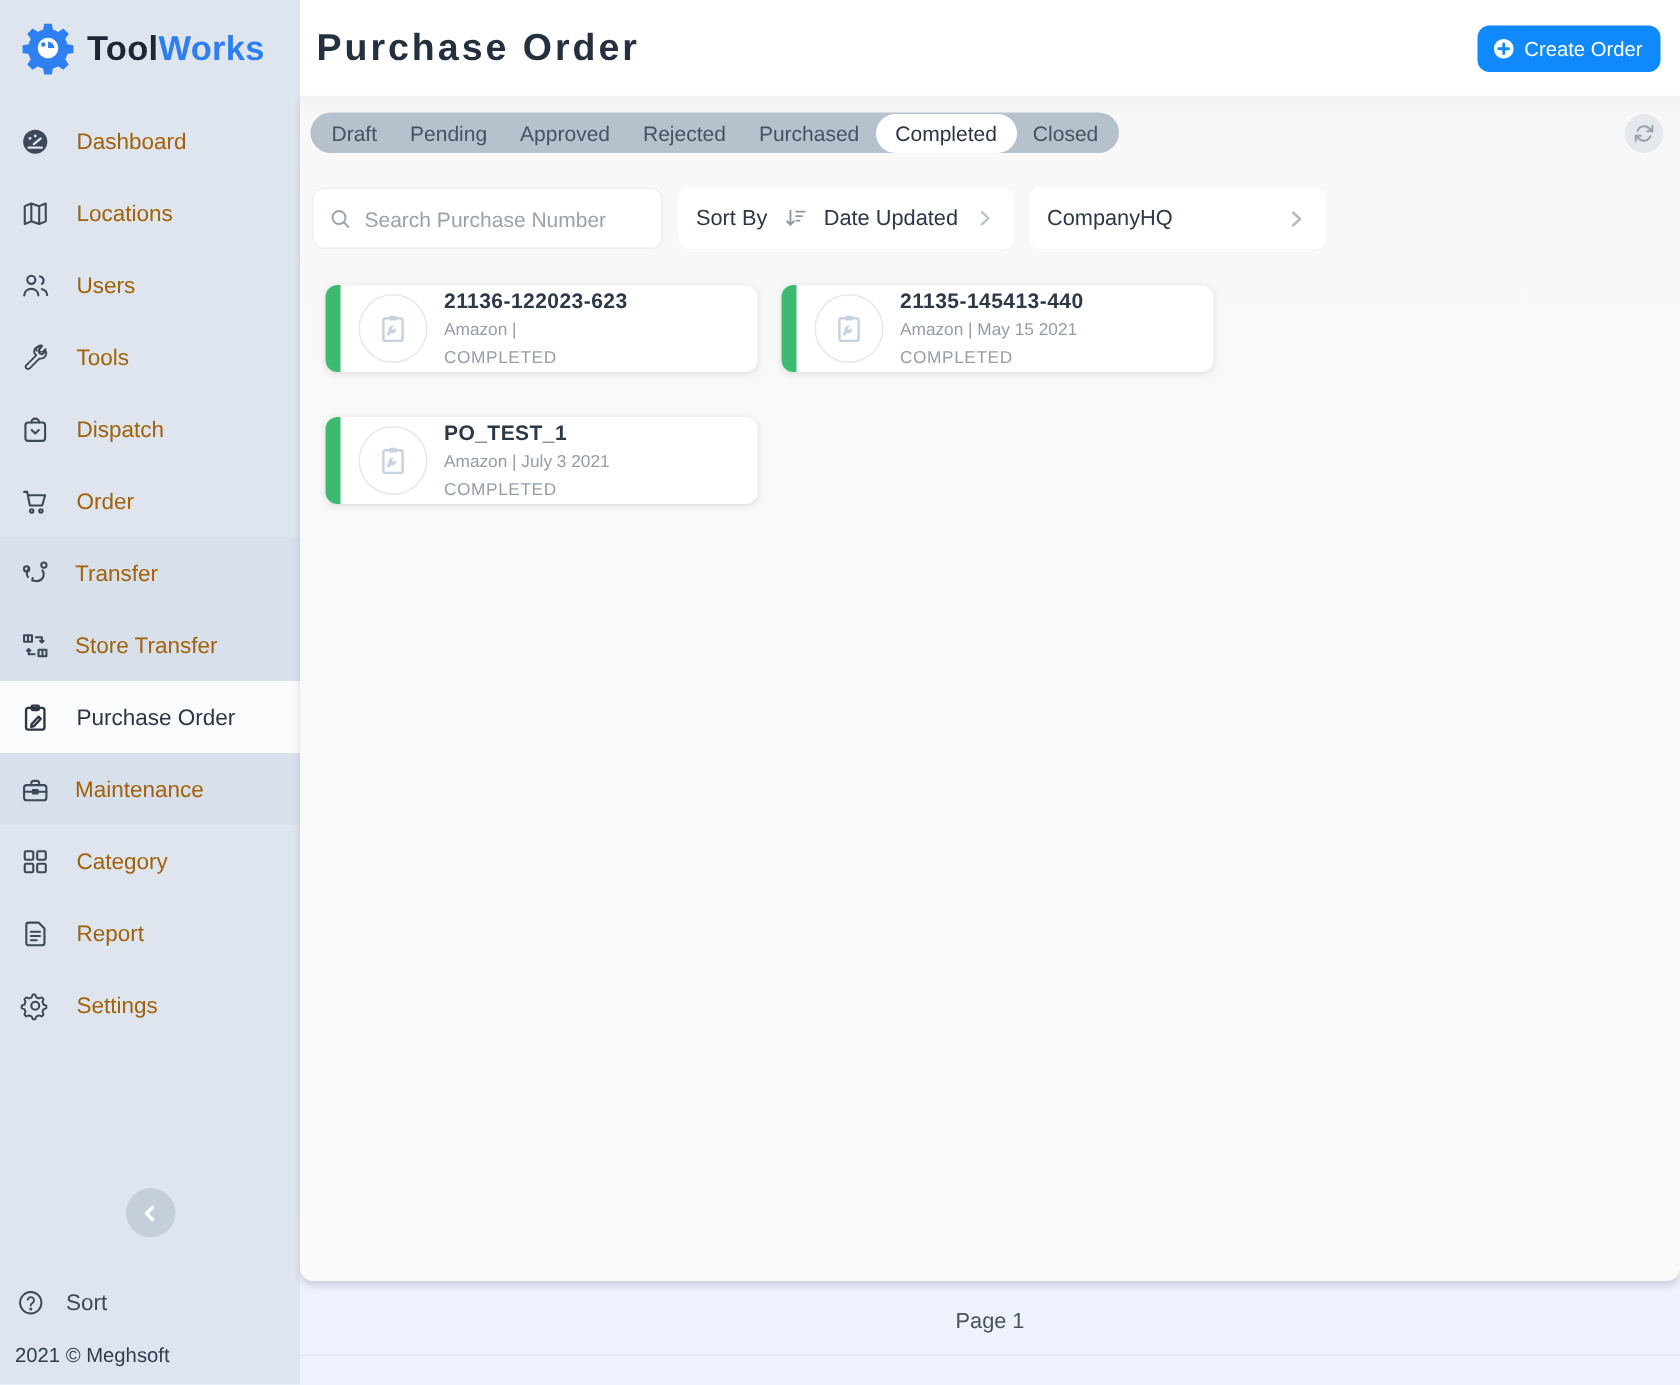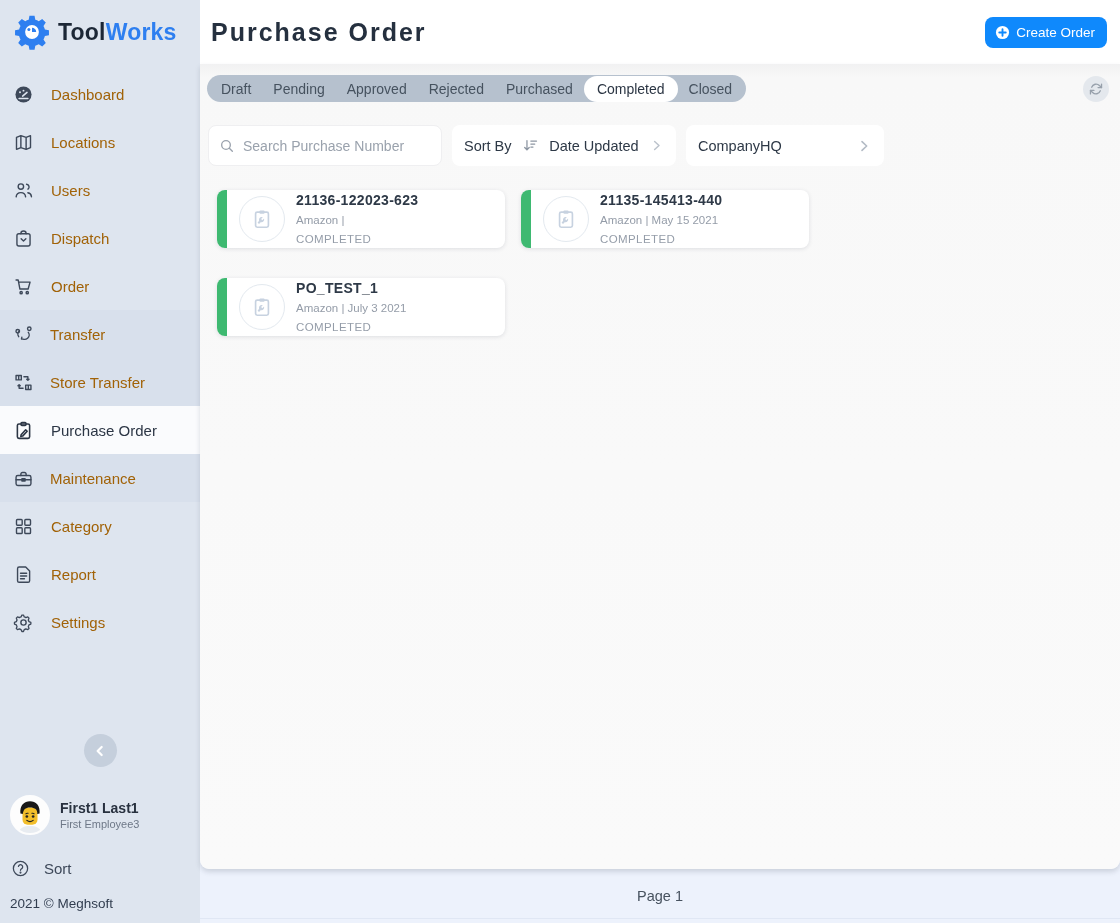--- a/index.html
+++ b/index.html
@@ -51,21 +51,21 @@
 
   .cards { display:flex; flex-wrap:wrap; gap:30px 16px; margin:24px 0 0 10px; }
   .card { width:288px; height:58px; background:#fff; border-radius:8px; box-shadow:0 1px 4px rgba(40,50,70,.13); position:relative; display:flex; align-items:center; padding-left:22px; cursor:pointer; }
   .card-accent { position:absolute; left:0; top:0; bottom:0; width:10px; background:#3eb971; border-radius:8px 0 0 8px; }
   .card-icon { width:46px; height:46px; border-radius:50%; border:1px solid #e3e9ef; display:flex; align-items:center; justify-content:center; flex:0 0 46px; }
   .card-text { margin-left:11px; }
   .card-num { font-size:14px; font-weight:600; color:#2e3947; letter-spacing:.3px; line-height:19px; }
   .card-meta { font-size:11.5px; color:#949ca8; line-height:20px; }
   .card-status { font-size:11.5px; color:#959da9; letter-spacing:.4px; line-height:18px; }
 
-  .footer { height:54px; display:flex; justify-content:center; padding-top:19px; position:relative; }
+  .footer { height:69px; display:flex; justify-content:center; padding-top:19px; position:relative; }
   .footer:after { content:""; position:absolute; left:0; right:0; top:49px; height:1px; background:rgba(120,140,180,.10); }
   .page-label { font-size:14.5px; color:#47525f; }
 
   svg.stroked { fill:none; stroke:#3d4859; stroke-width:1.6; stroke-linecap:round; stroke-linejoin:round; }
   .nav-item.active svg.stroked { stroke:#2c3645; stroke-width:1.8; }
 </style>
 </head>
 <body>
 
 <aside class="sidebar">
@@ -98,20 +98,27 @@
     </div>
     <div class="nav-item">
       <svg class="stroked" viewBox="0 0 24 24">
           <circle cx="9" cy="7.5" r="3.1"></circle>
           <path d="M3.6 19.3c.3-3.1 2.6-4.9 5.4-4.9s5.1 1.8 5.4 4.9M15.5 4.9a3.1 3.1 0 0 1 1.6 5.6M17 14.6c2.3.4 3.9 2 4.1 4.5"></path>
         </svg>
       <span>Users</span>
     </div>
     <div class="nav-item">
       <svg class="stroked" viewBox="0 0 24 24">
+          <path d="M14.2 6.3a4.3 4.3 0 0 1 5.4-5L16.8 4l.3 2.9 2.9.3 2.8-2.8" transform="scale(0.82) translate(1.5 2)"></path>
+          <path d="M13.4 10.6 4.6 19.4a2 2 0 0 0 2.8 2.8l8.8-8.8a4.6 4.6 0 0 0 5.3-6.4l-2.9 2.9-2.6-.9-.9-2.6 2.9-2.9a4.6 4.6 0 0 0-6.4 5.3z" transform="scale(0.88) translate(1.2 .8)"></path>
+        </svg>
+      <span>Tools</span>
+    </div>
+    <div class="nav-item">
+      <svg class="stroked" viewBox="0 0 24 24">
           <rect x="4.5" y="6.5" width="15" height="14" rx="2.2"></rect>
           <path d="M9 6.5a3 3 0 0 1 6 0M9.3 12.2l2.7 2.7 2.7-2.7"></path>
         </svg>
       <span>Dispatch</span>
     </div>
     <div class="nav-item">
       <svg class="stroked" viewBox="0 0 24 24">
           <path d="M3.5 4.5h2.4l2 10.4h9.4l2.2-7.9H7"></path>
           <circle cx="9.3" cy="19" r="1.3"></circle>
           <circle cx="16.3" cy="19" r="1.3"></circle>
@@ -173,38 +180,20 @@
   </nav>
 
   <div class="collapse-wrap">
     <button class="collapse-btn">
       <svg width="16" height="16" viewBox="0 0 24 24">
           <polyline points="14.5 6 8.5 12 14.5 18" fill="none" stroke="#ffffff" stroke-width="3.4" stroke-linecap="round" stroke-linejoin="round"></polyline>
         </svg>
     </button>
   </div>
 
-  <div class="user-row">
-    <div class="avatar">
-      <svg viewBox="0 0 24 24" width="36" height="36">
-          <rect x="0" y="0" width="24" height="24" fill="#fdfdfd"></rect>
-          <rect x="7" y="7" width="10" height="11.5" rx="3.4" fill="#f2be2b"></rect>
-          <path d="M5.6 11c-.6-5.5 2.6-8.2 6.4-8.2S19 5.5 18.4 11l-1.6.4c.4-3-1.6-4.4-4.8-4.4S7.6 8.4 7.2 11.4z" fill="#181818"></path>
-          <circle cx="9.9" cy="13" r=".9" fill="#222"></circle>
-          <circle cx="14.1" cy="13" r=".9" fill="#222"></circle>
-          <path d="M9.2 11.2q.7-.6 1.5-.3M13.3 10.9q.8-.3 1.5.3" stroke="#222" stroke-width=".7" fill="none" stroke-linecap="round"></path>
-          <path d="M9.9 15.6q2.1 1.7 4.2 0" stroke="#222" stroke-width=".8" fill="none" stroke-linecap="round"></path>
-          <path d="M4 24c1-3.4 4.4-4.6 8-4.6s7 1.2 8 4.6z" fill="#e8ecf1"></path>
-        </svg>
-    </div>
-    <div>
-      <div class="user-name">First1 Last1</div>
-      <div class="user-role">First Employee3</div>
-    </div>
-  </div>
 
   <div class="help-row">
     <svg class="stroked" width="19" height="19" viewBox="0 0 24 24">
         <circle cx="12" cy="12" r="9"></circle>
         <path d="M9.4 9.4a2.7 2.7 0 1 1 3.8 3c-.8.5-1.2 1-1.2 1.9"></path>
         <circle cx="12" cy="17.2" r=".5" fill="#3d4859"></circle>
       </svg>
     <span>Sort</span>
   </div>
   <div class="copyright">2021 © Meghsoft</div>

